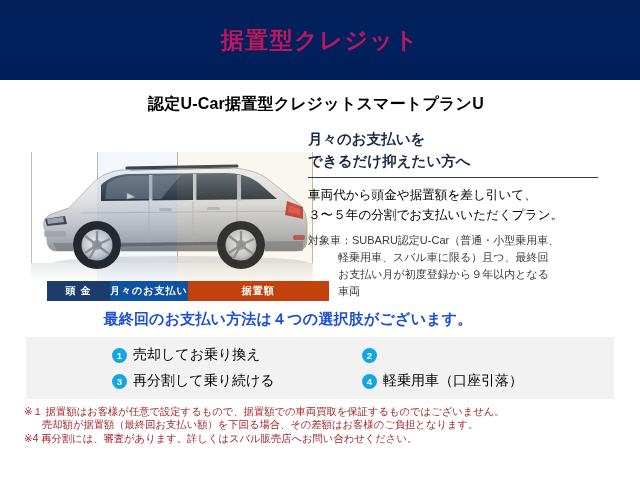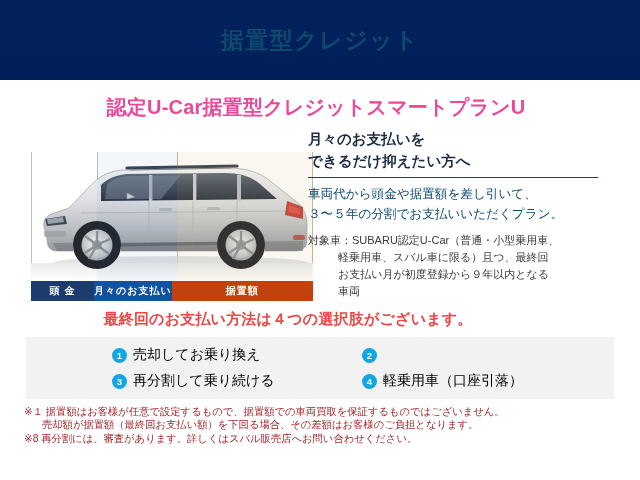--- a/index.html
+++ b/index.html
@@ -31,36 +31,36 @@
   }
   .header-title {
     position: absolute;
     left: 0;
     top: 0;
     width: 640px;
     height: 80px;
     display: flex;
     align-items: center;
     justify-content: center;
-    color: #0c4a6e;
+    color: #be185d;
     font-size: 23px;
     font-weight: bold;
     letter-spacing: 1.5px;
     white-space: nowrap;
   }
 
   
   .plan-subtitle {
     position: absolute;
     left: 0;
     top: 94px;
     width: 632px;
     text-align: center;
-    color: #ec4899;
-    font-size: 20px;
+    color: #000000;
+    font-size: 16px;
     font-weight: bold;
     letter-spacing: 0.2px;
     white-space: nowrap;
   }
 
   
   .car-block {
     position: absolute;
     left: 31px;
     top: 135px;
@@ -89,21 +89,21 @@
   .car-guide.g4 { left: 281px; background: #c8b887; }
   .car-svg {
     position: absolute;
     left: 0;
     top: 0;
   }
 
   
   .bar-row {
     position: absolute;
-    left: 0;
+    left: 16px;
     top: 146px;
     width: 282px;
     height: 20px;
     display: flex;
   }
   .bar {
     height: 20px;
     display: flex;
     align-items: center;
     justify-content: center;
@@ -132,43 +132,42 @@
     white-space: nowrap;
   }
   .rc-rule {
     margin-top: 5px;
     width: 290px;
     height: 1px;
     background: #2b3b55;
   }
   .rc-body {
     margin-top: 7px;
-    color: #0c4a6e;
+    color: #000000;
     font-size: 12.6px;
     line-height: 20px;
     white-space: nowrap;
-    font-family: Liberation Mono, monospace;
   }
   .rc-note {
     margin-top: 7px;
     color: #3a3a3a;
     font-size: 11px;
     line-height: 17px;
     white-space: nowrap;
   }
   .rc-note-line.indent { padding-left: 30px; }
 
   
   .options-heading {
     position: absolute;
     left: 0;
     top: 310px;
     width: 576px;
     text-align: center;
-    color: #ef4444;
+    color: #1d4ed8;
     font-size: 15px;
     font-weight: bold;
     letter-spacing: 0.2px;
     white-space: nowrap;
   }
 
   
   .options-panel {
     position: absolute;
     left: 26px;
@@ -383,16 +382,16 @@
       <div class="option-item">
         <span class="option-badge">4</span>
         <span class="option-label">軽乗用車（口座引落）</span>
       </div>
     </div>
   </div>
 
   <div class="footnotes">
     <div class="fn-line">※１ 据置額はお客様が任意で設定するもので、据置額での車両買取を保証するものではございません。</div>
     <div class="fn-line indent">売却額が据置額（最終回お支払い額）を下回る場合、その差額はお客様のご負担となります。</div>
-    <div class="fn-line gap">※8 再分割には、審査があります。詳しくはスバル販売店へお問い合わせください。</div>
+    <div class="fn-line gap">※4 再分割には、審査があります。詳しくはスバル販売店へお問い合わせください。</div>
   </div>
 
 </div>
 
 </body></html>

